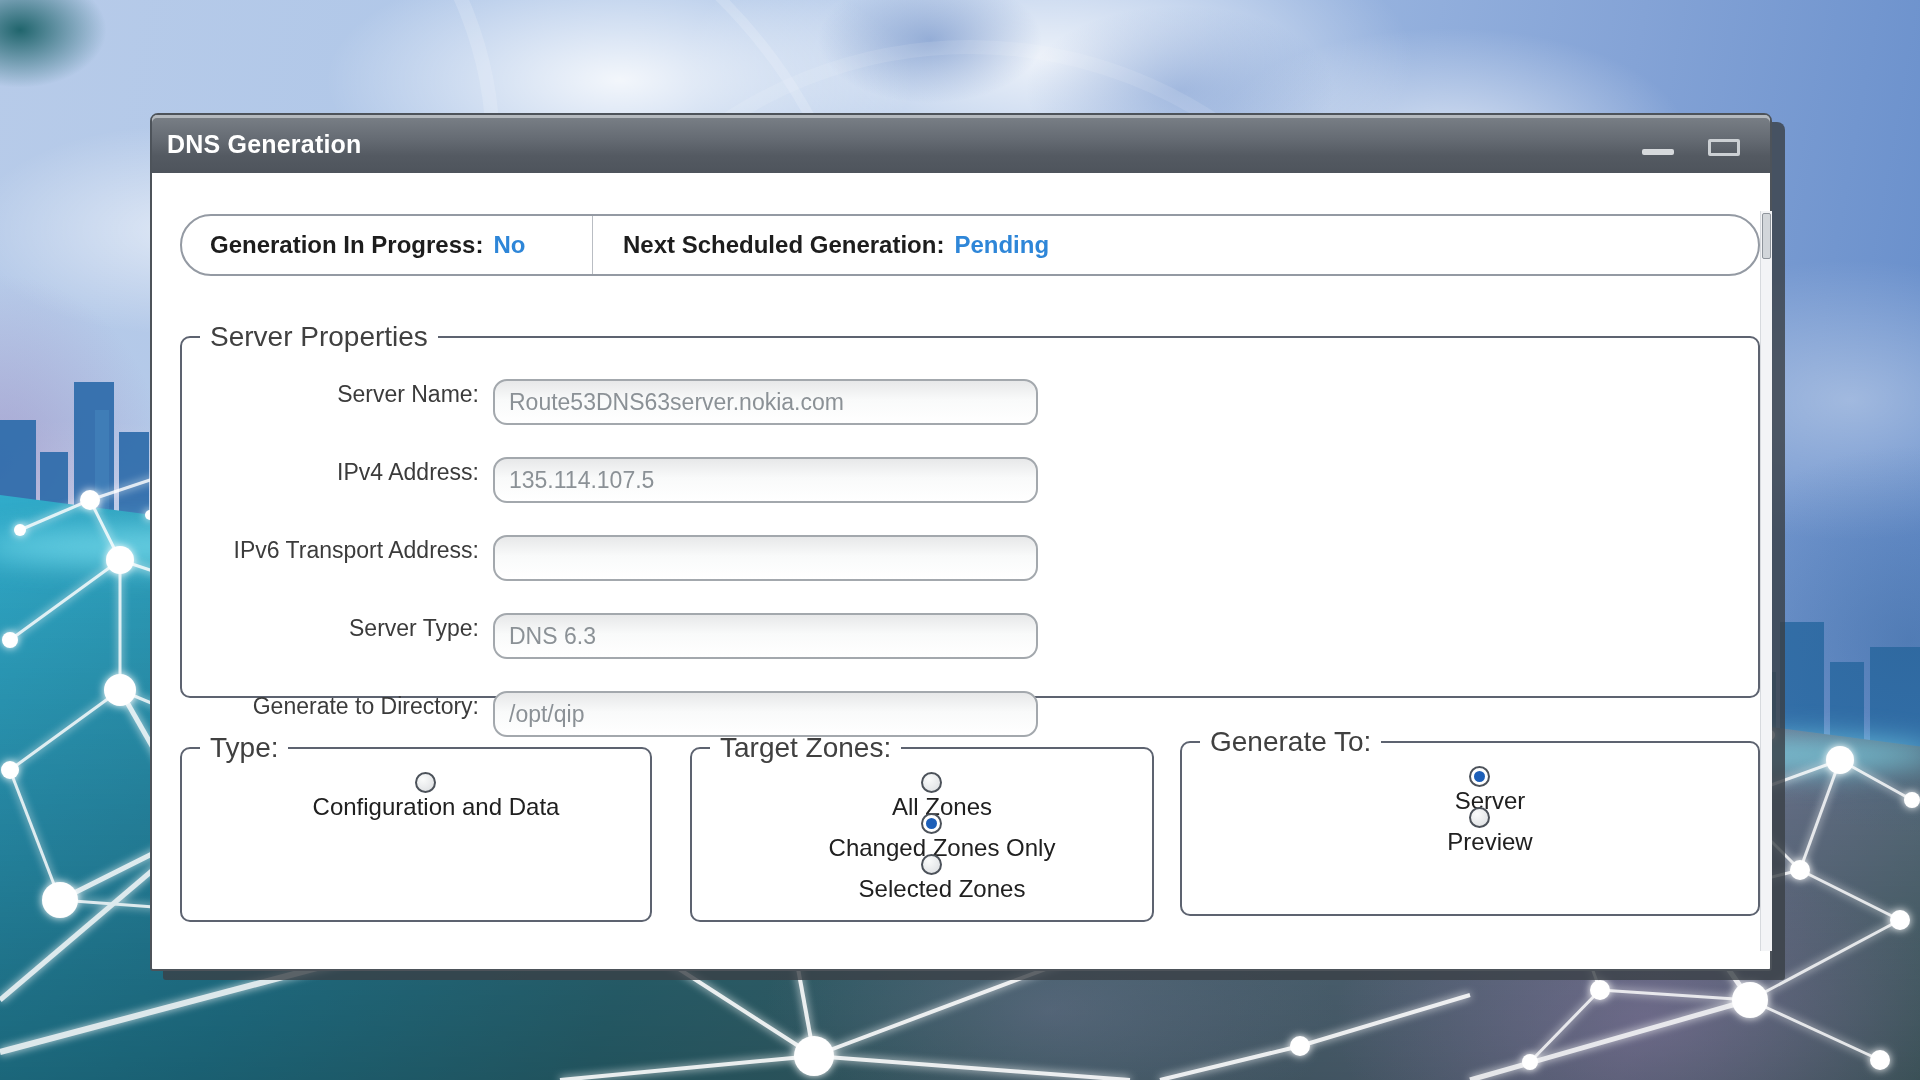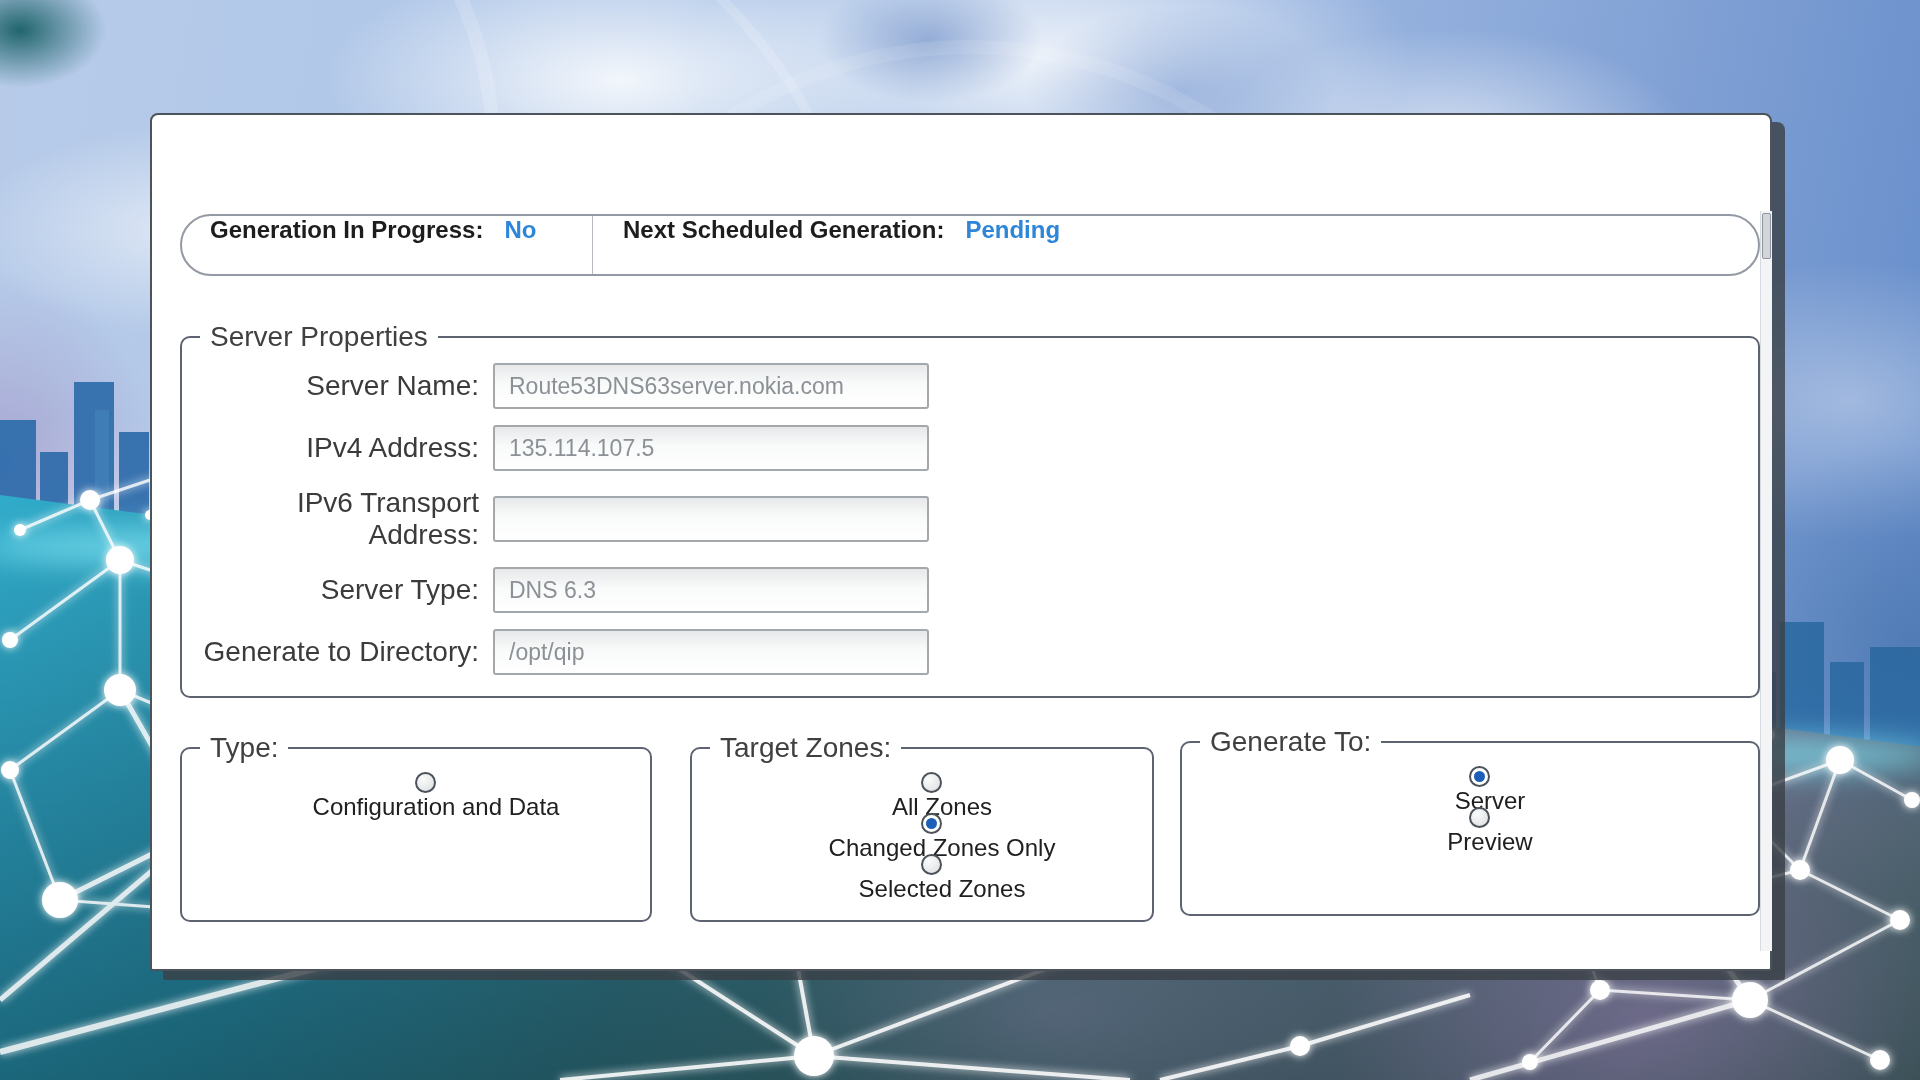--- a/index.html
+++ b/index.html
@@ -58,38 +58,38 @@
   .win-controls { position:absolute; right:26px; top:0; height:100%; display:flex; align-items:center; gap:26px; }
   .win-btn { background:transparent; border:none; cursor:pointer; display:flex; align-items:center; justify-content:center; padding:4px; }
   .glyph-min { display:block; width:32px; height:6px; background:#d6d9dc; border-radius:2px; margin-top:16px; }
   .glyph-max { display:block; width:32px; height:17px; border:3px solid #ccd0d4; border-radius:2px; margin-top:6px; }
 
   .content { position:absolute; left:0; top:58px; right:0; bottom:0; background:#ffffff; border-radius:0 0 2px 2px; }
 
   
   .status-bar { position:absolute; left:28px; top:41px; width:1580px; height:62px;
     border:2px solid #949aa3; border-radius:31px; display:flex; align-items:stretch; background:#fff; }
-  .status-cell { display:flex; white-space:nowrap;gap:11px; }
+  .status-cell { display:flex; align-items:center; white-space:nowrap; }
   .status-cell.c1 { width:410px; padding-left:28px; }
   .status-cell.c2 { padding-left:30px; }
   .status-divider { width:1px; background:#b9bdc3; }
   .status-label { font-size:24px; font-weight:700; color:#1d1d1d; }
   .status-value { font-size:24px; font-weight:600; color:#2e86d8; margin-left:10px; }
 
   
   fieldset { border:2px solid #5d6370; border-radius:10px; position:absolute; background:transparent; }
   legend { font-size:28px; font-weight:400; color:#404040; margin-left:18px; padding:0 10px; }
 
   .fs-server { left:28px; top:148px; width:1580px; height:377px; }
   .fs-rows { padding-top:10px; }
   .field-row { display:flex; align-items:center; margin-bottom:16px; padding-left:12px; }
-  .field-label { width:285px; text-align:right; font-size:28px; color:#3b3b3b; margin-right:14px; }
-  .field-input { width:436px; height:46px; border:2px solid #a3a8ad; border-radius:3px;
+  .field-label { width:285px; text-align:right; font-size:23px; color:#3b3b3b; margin-right:14px; }
+  .field-input { width:545px; height:46px; border:2px solid #a3a8ad; border-radius:14px;
     background:linear-gradient(180deg,#e7e8e9 0%,#f9fafa 45%,#ffffff 100%);
-    font-family:"Liberation Sans", sans-serif; font-size:23px; color:#8b9196; padding:0 14px; outline:none; }
+    font-family:"Liberation Sans", sans-serif; font-size:23px; color:#8b9196; padding:0 14px; outline:none;margin-top:16px; }
 
   .fs-type   { left:28px;   top:559px; width:472px; height:190px; }
   .fs-zones  { left:538px;  top:559px; width:464px; height:190px; }
   .fs-gen    { left:1028px; top:553px; width:580px; height:190px; }
   .radio-rows { padding:8px 0 0 18px; }
   .radio-row { display:flex; align-items:center; height:41px; cursor:default;flex-direction:column; }
   .radio { width:21px; height:21px; border:2px solid #4c525a; border-radius:50%;
     background:radial-gradient(circle at 35% 30%, #fafbfb 0%, #e4e6e8 70%, #d7dadd 100%);
     position:relative; flex:0 0 auto; }
   .radio.checked { background:#ffffff; }
@@ -259,20 +259,31 @@
         <circle cx="1490" cy="755" r="6"></circle>
       <circle cx="150" cy="515" r="5"></circle>
         <circle cx="310" cy="470" r="5"></circle>
         <circle cx="1585" cy="735" r="5"></circle>
       <circle cx="1770" cy="735" r="5"></circle>
     </g>
   </svg>
 
   <div class="dialog">
 
+    <div class="titlebar">
+      <span class="title">DNS Generation</span>
+      <div class="win-controls">
+        <button class="win-btn">
+          <span class="glyph-min"></span>
+        </button>
+        <button class="win-btn">
+          <span class="glyph-max"></span>
+        </button>
+      </div>
+    </div>
 
     <div class="content">
 
       <div class="status-bar">
         <div class="status-cell c1">
           <span class="status-label">Generation In Progress:</span>
           <span class="status-value">No</span>
         </div>
         <div class="status-divider"></div>
         <div class="status-cell c2">

